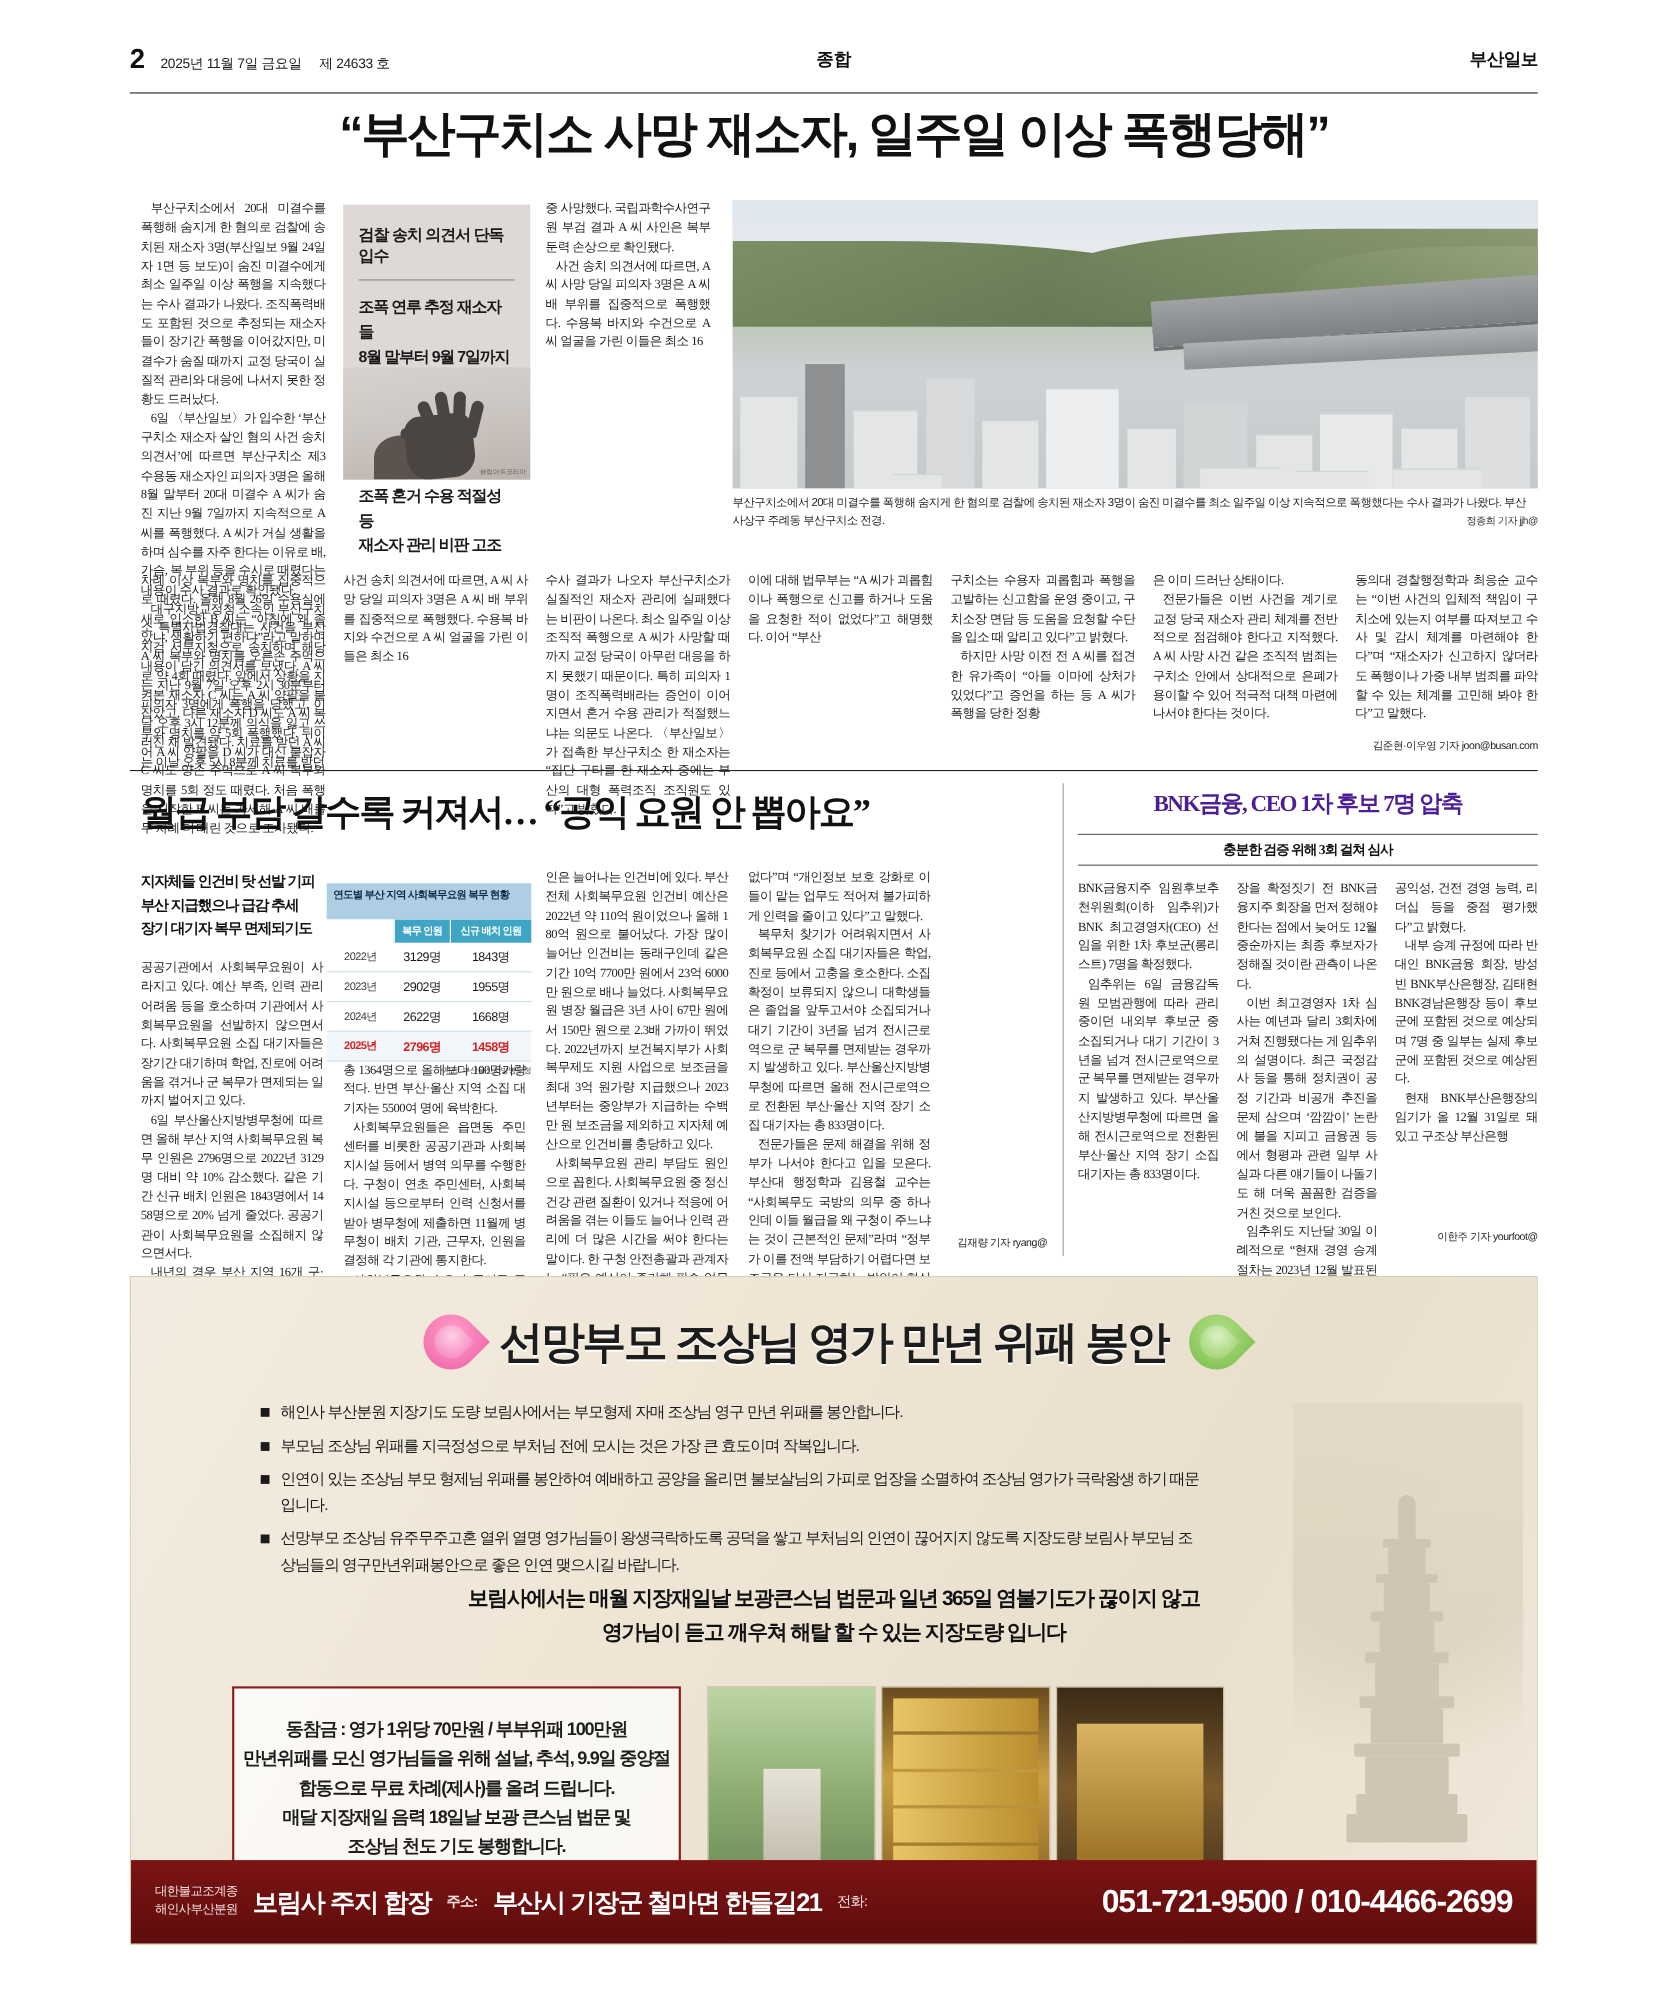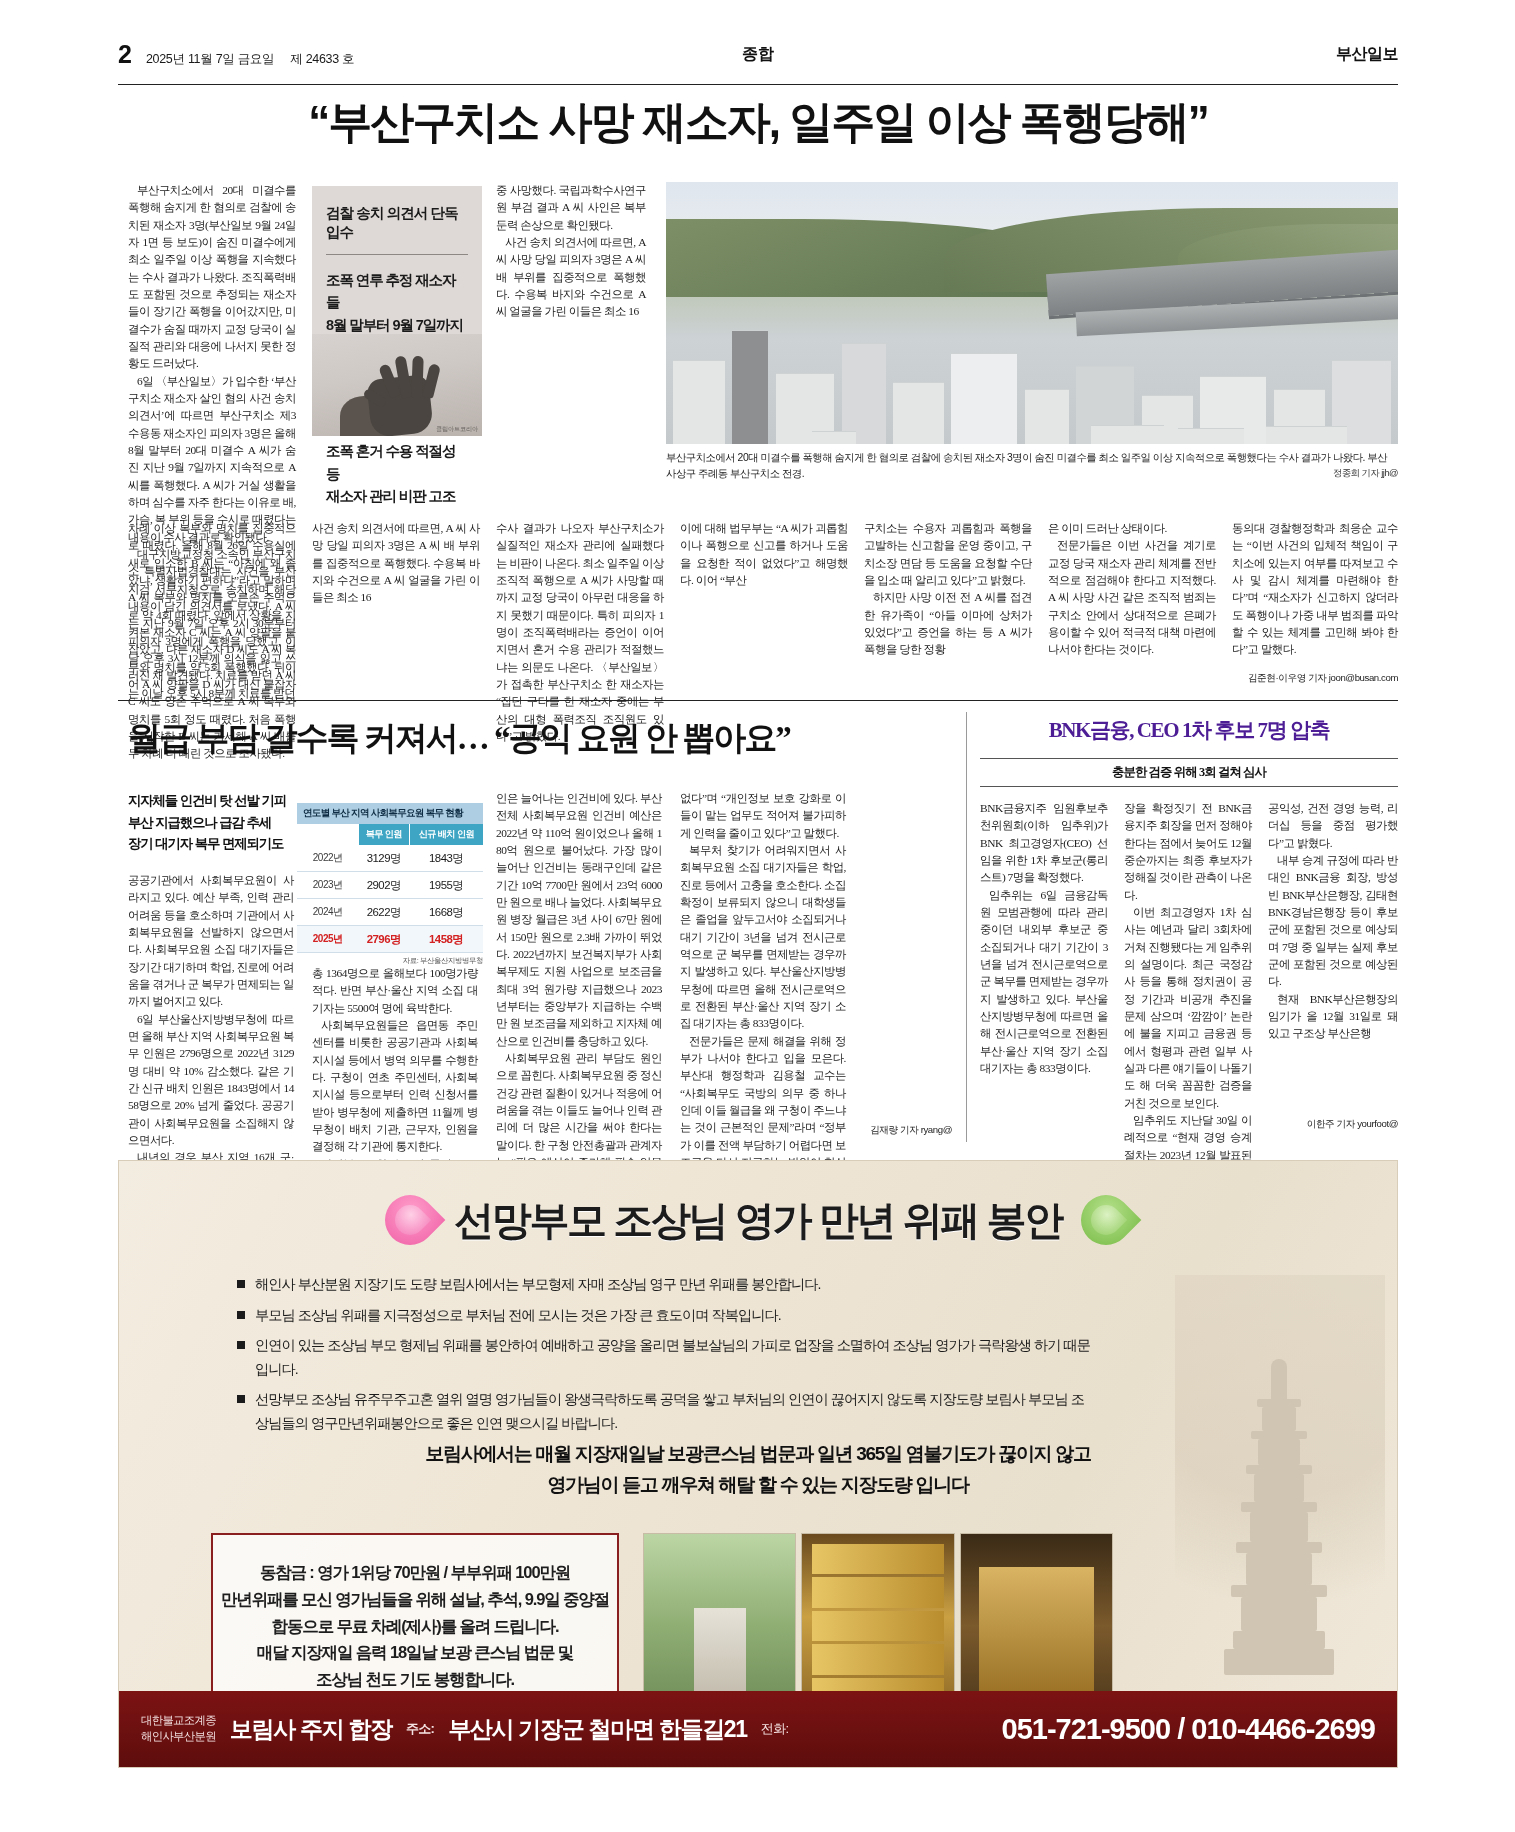--- a/index.html
+++ b/index.html
@@ -203,21 +203,21 @@
     font-size: 9.6px; color: #222; letter-spacing: -0.4px;
   }
 
   
   .dtable {
     position: absolute; left: 297px; top: 803px; width: 186px;
     font-family: "Liberation Sans", sans-serif;
   }
   .dtable-title {
     background: #aecfe3; color: #0e2c43; font-weight: bold;
-    font-size: 9.6px; letter-spacing: -0.75px; padding: 4px 5px 4px 6px;
+    font-size: 9.6px; letter-spacing: -0.75px; padding: 4px 5px 16px 6px;
     white-space: nowrap; overflow: hidden;
   }
   .dtable table { border-collapse: collapse; width: 100%; background: #fff; }
   .dtable th {
     background: #3ea6c4; color: #fff; font-weight: bold;
     font-size: 9.2px; letter-spacing: -0.6px; padding: 4px 2px;
     border-left: 1px solid #fff;
   }
   .dtable th.blank { background: #fff; border-left: none; width: 33%; }
   .dtable td {

